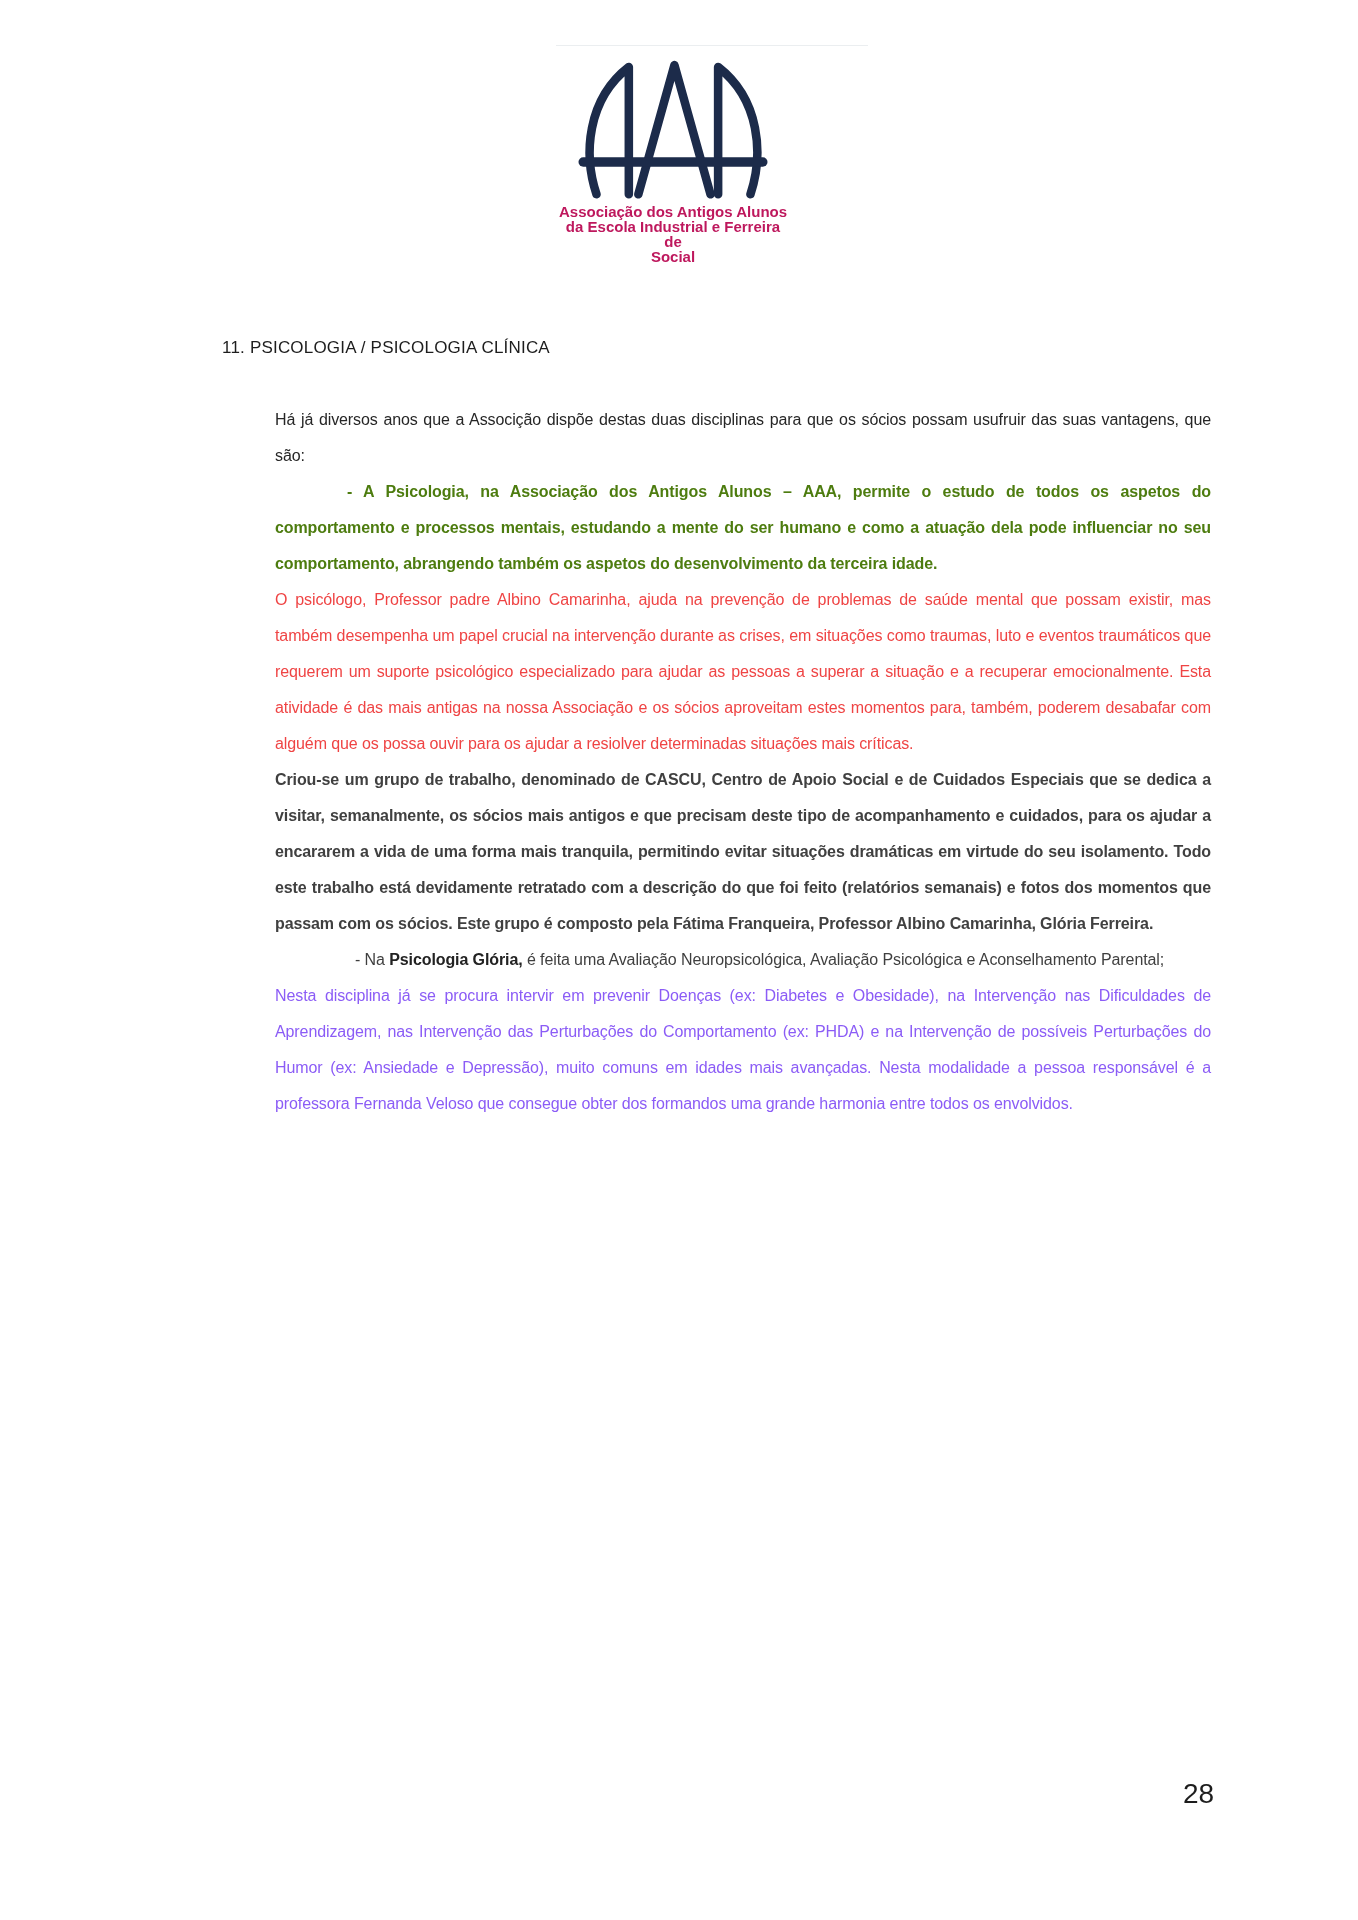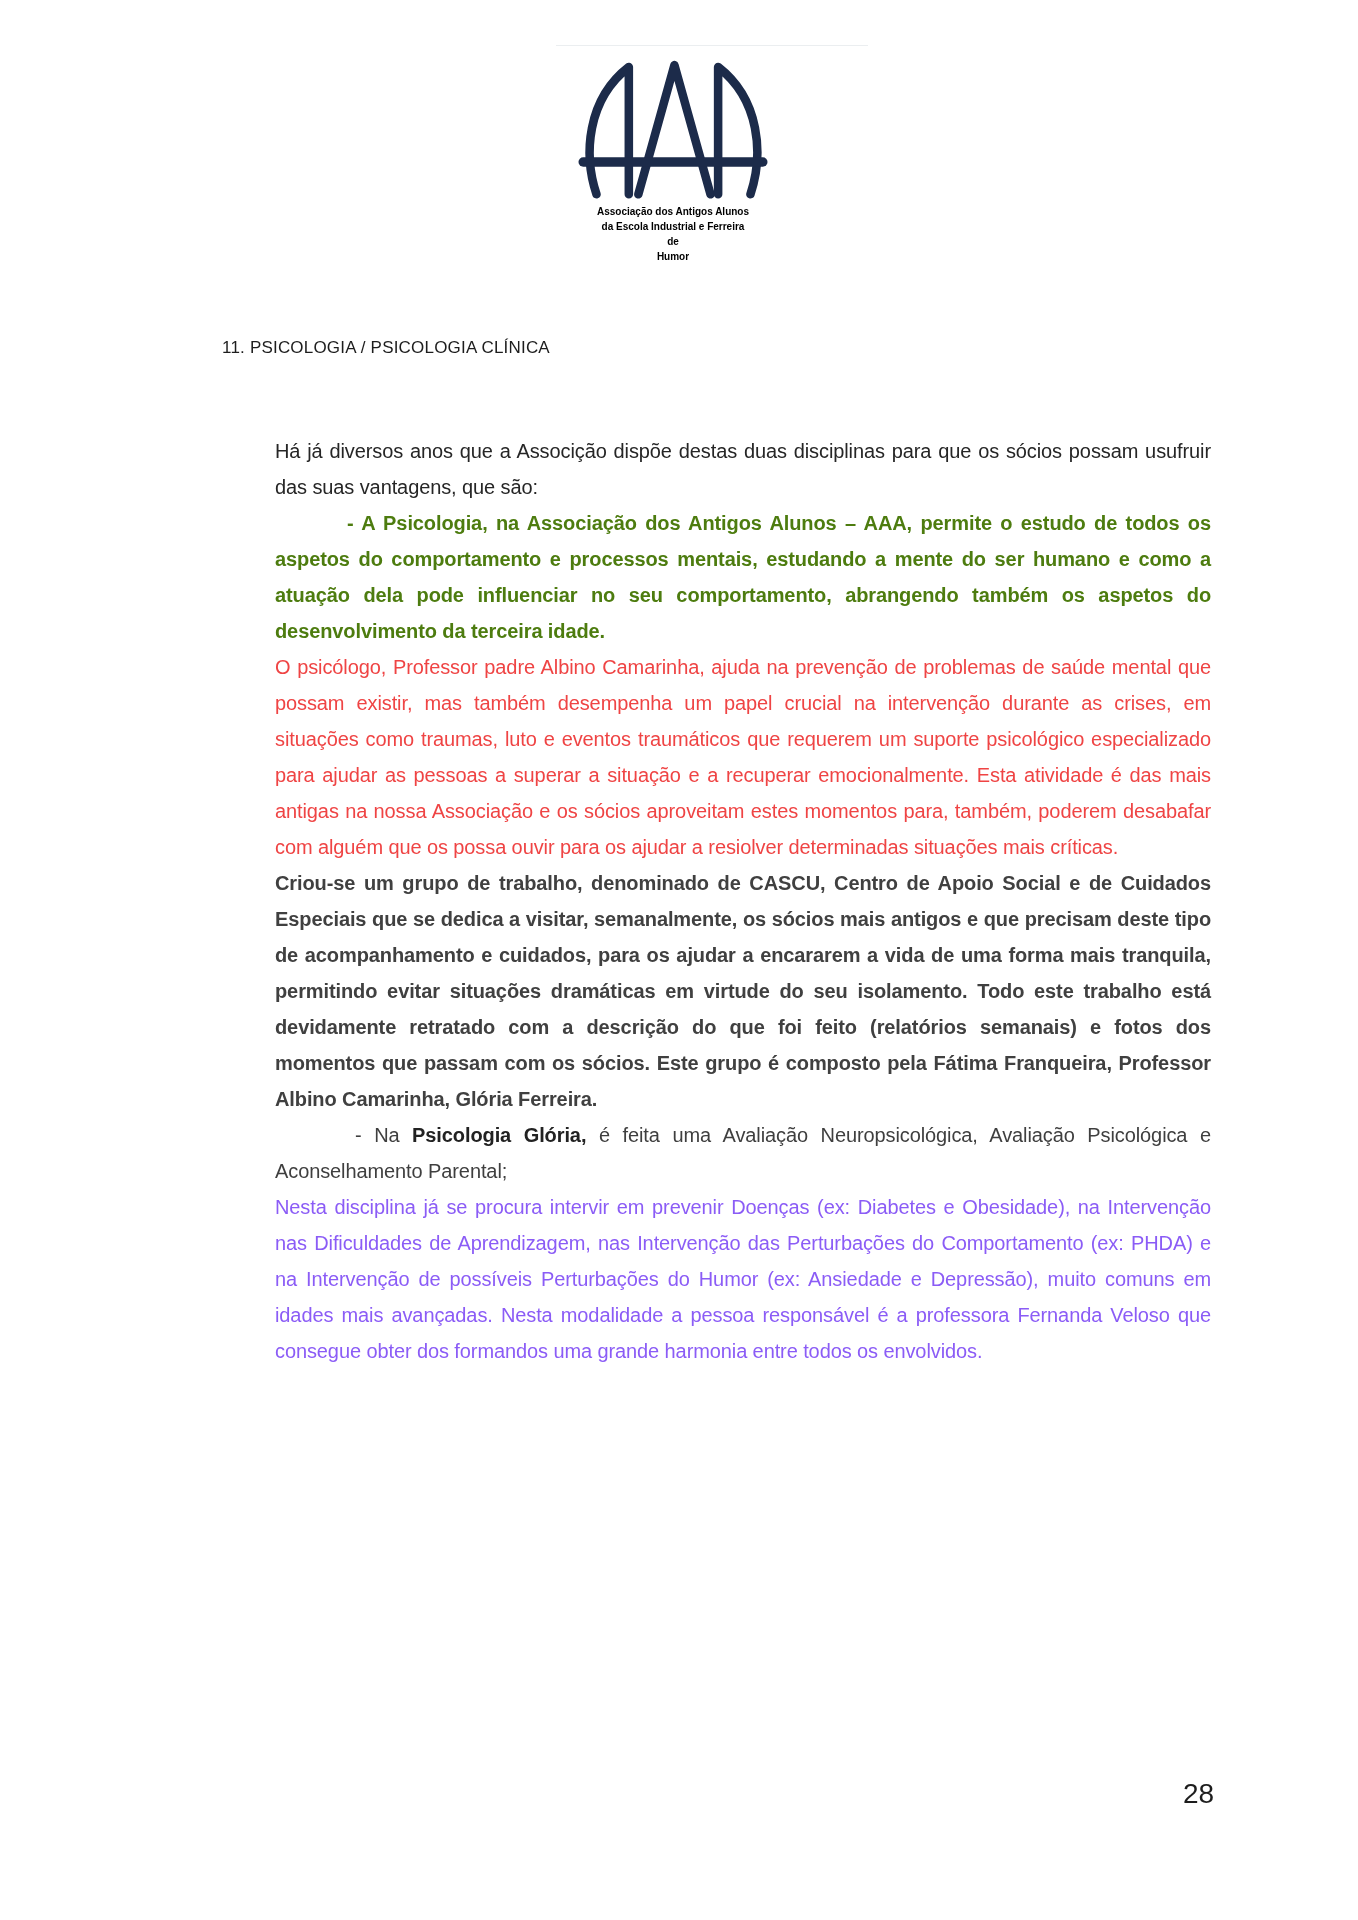--- a/index.html
+++ b/index.html
@@ -16,35 +16,35 @@
     position:absolute; left:556px; top:45px;
     width:312px; height:1px; background:#ebeef0;
   }
   .logo-wrap {
     position:absolute; left:523px; top:48px; width:300px;
     display:flex; flex-direction:column; align-items:center;
   }
   .logo-glyph { width:200px; height:152px; }
   .logo-text {
     margin-top:4px; text-align:center;
-    color:#000000; font-weight:bold;
-    font-size:10px; line-height:15px;
+    color:#be185d; font-weight:bold;
+    font-size:15px; line-height:15px;
     letter-spacing:0px; white-space:nowrap;
   }
   
   .heading {
     position:absolute; left:222px; top:338px;
     font-size:17px; color:#1d1d1d; letter-spacing:0.2px;
     white-space:nowrap;
   }
   
   .content {
     position:absolute; left:275px; top:402px; width:936px;
-    font-size:20px; line-height:36px; letter-spacing:-0.1px;
-    text-align:justify; color:#3c3c3c;margin-top:31px;
+    font-size:16px; line-height:36px; letter-spacing:-0.1px;
+    text-align:justify; color:#3c3c3c;
   }
   .content p { margin:0; }
   .p-intro   { color:#262626; margin-bottom:26px; }
   .p-psico-bold {
     color:#4d7c0f; font-weight:bold; text-indent:72px;
   }
   .p-psicologo { color:#ef4444; }
   .p-cascu     { color:#404040; margin-top:24px;font-weight:bold; }
   .p-clinica   { color:#3f3f3f; margin-top:44px; text-indent:80px; }
   .p-clinica .bold-seg { color:#222222; font-weight:bold; }
@@ -66,21 +66,21 @@
     <svg class="logo-glyph" viewBox="0 0 205 160" fill="none" stroke="#1c2b4a" stroke-linecap="round" stroke-linejoin="round">
       <path d="M 22 154 C 8 112 12 54 56 20 L 56 154" stroke-width="9"></path>
       <path d="M 66 154 L 104 18 L 142 154" stroke-width="9"></path>
       <path d="M 150 154 L 150 20 C 194 54 198 112 184 154" stroke-width="9"></path>
       <path d="M 8 120 L 197 120" stroke-width="10"></path>
     </svg>
     <div class="logo-text">
       <div>Associação dos Antigos Alunos</div>
       <div>da Escola Industrial e Ferreira</div>
       <div>de</div>
-      <div>Humor</div>
+      <div>Social</div>
     </div>
   </div>
 
   <div class="heading">11. PSICOLOGIA / PSICOLOGIA CLÍNICA</div>
 
   <div class="content">
     <p class="p-intro">Há já diversos anos que a Associção dispõe destas duas disciplinas para que os sócios possam usufruir das suas vantagens, que são:</p>
 
     <p class="p-psico-bold">- A Psicologia, na Associação dos Antigos Alunos – AAA,  permite o estudo de todos os aspetos do comportamento e processos mentais, estudando a mente do ser humano e como a atuação dela pode influenciar no seu comportamento, abrangendo também os aspetos do desenvolvimento da terceira idade.</p>
 

